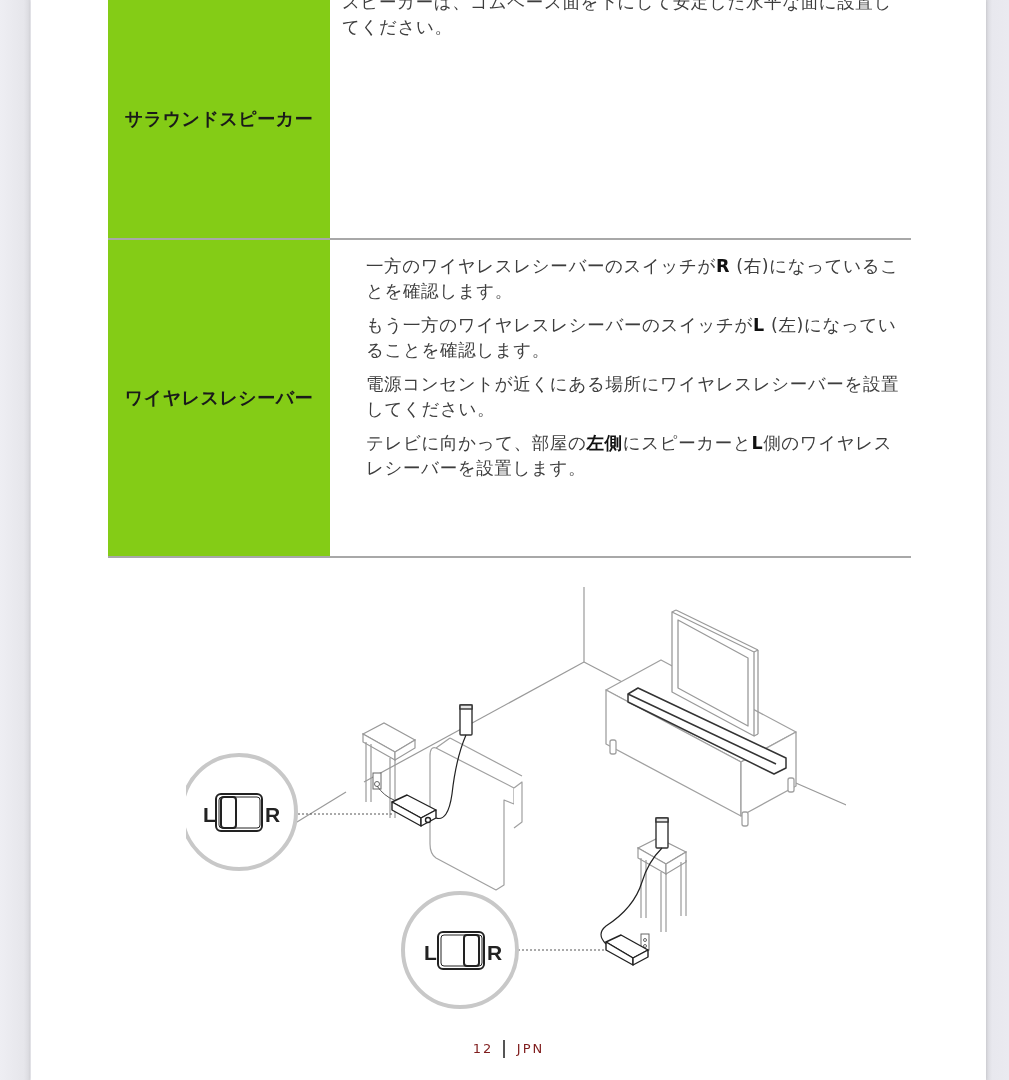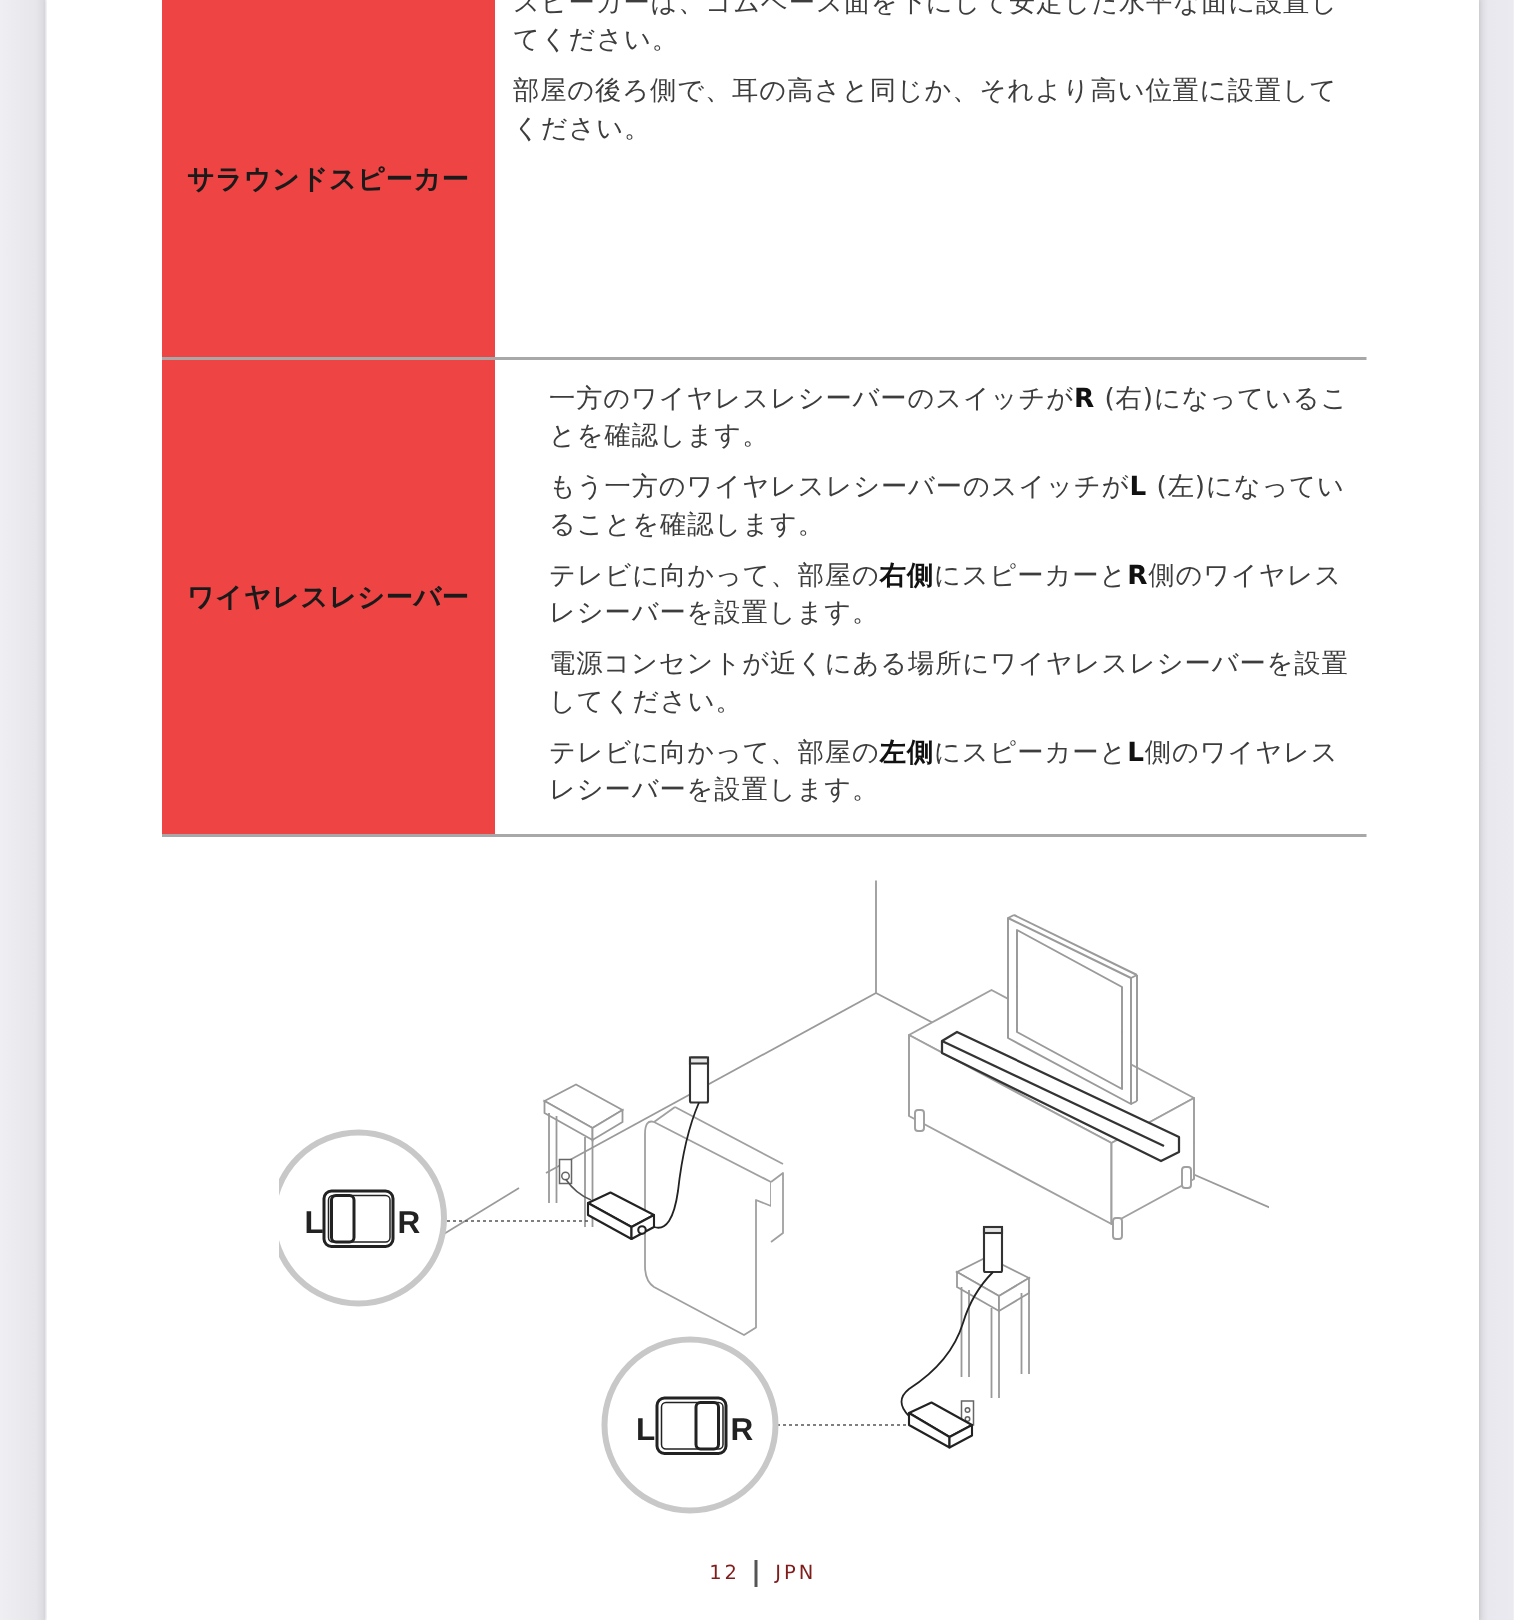--- a/index.html
+++ b/index.html
@@ -37,21 +37,21 @@
       top: 0;
       width: 803px;
     }
     .spec-row {
       display: flex;
       border-bottom: 2px solid #a8a8a8;
     }
     .spec-label {
       width: 222px;
       flex: 0 0 222px;
-      background: #ef4444;
+      background: #84cc16;
       display: flex;
       align-items: center;
       justify-content: center;
       font-weight: bold;
       font-size: 18px;
       color: #1a1a1a;
       letter-spacing: 0.5px;
     }
     .spec-content {
       flex: 1;
@@ -103,29 +103,27 @@
 <div class="viewer-bg-left"></div>
 <div class="viewer-bg-right"></div>
 
 <div class="page">
 
   <div class="spec-table">
     <div class="spec-row row-1">
       <div class="spec-label">サラウンドスピーカー</div>
       <div class="spec-content">
           <p><span>スピーカーは、ゴムベース面を下にして安定した水平な面に設置してください。</span></p>
-          <p><span>部屋の後ろ側で、耳の高さと同じか、それより高い位置に設置してください。</span></p>
         </div>
     </div>
     <div class="spec-row row-2">
       <div class="spec-label">ワイヤレスレシーバー</div>
       <div class="spec-content">
           <p><span>一方のワイヤレスレシーバーのスイッチが</span><b class="em">R</b><span> (右)になっていることを確認します。</span></p>
           <p><span>もう一方のワイヤレスレシーバーのスイッチが</span><b class="em">L</b><span> (左)になっていることを確認します。</span></p>
-          <p><span>テレビに向かって、部屋の</span><b class="em">右側</b><span>にスピーカーと</span><b class="em">R</b><span>側のワイヤレスレシーバーを設置します。</span></p>
           <p><span>電源コンセントが近くにある場所にワイヤレスレシーバーを設置してください。</span></p>
           <p><span>テレビに向かって、部屋の</span><b class="em">左側</b><span>にスピーカーと</span><b class="em">L</b><span>側のワイヤレスレシーバーを設置します。</span></p>
         </div>
     </div>
   </div>
 
   <svg class="illustration" viewBox="0 0 660 440" xmlns="http://www.w3.org/2000/svg">
     <g fill="none" stroke="#9a9a9a" stroke-width="1.2" stroke-linejoin="round">
 
       <line x1="398" y1="5" x2="398" y2="80"></line>

